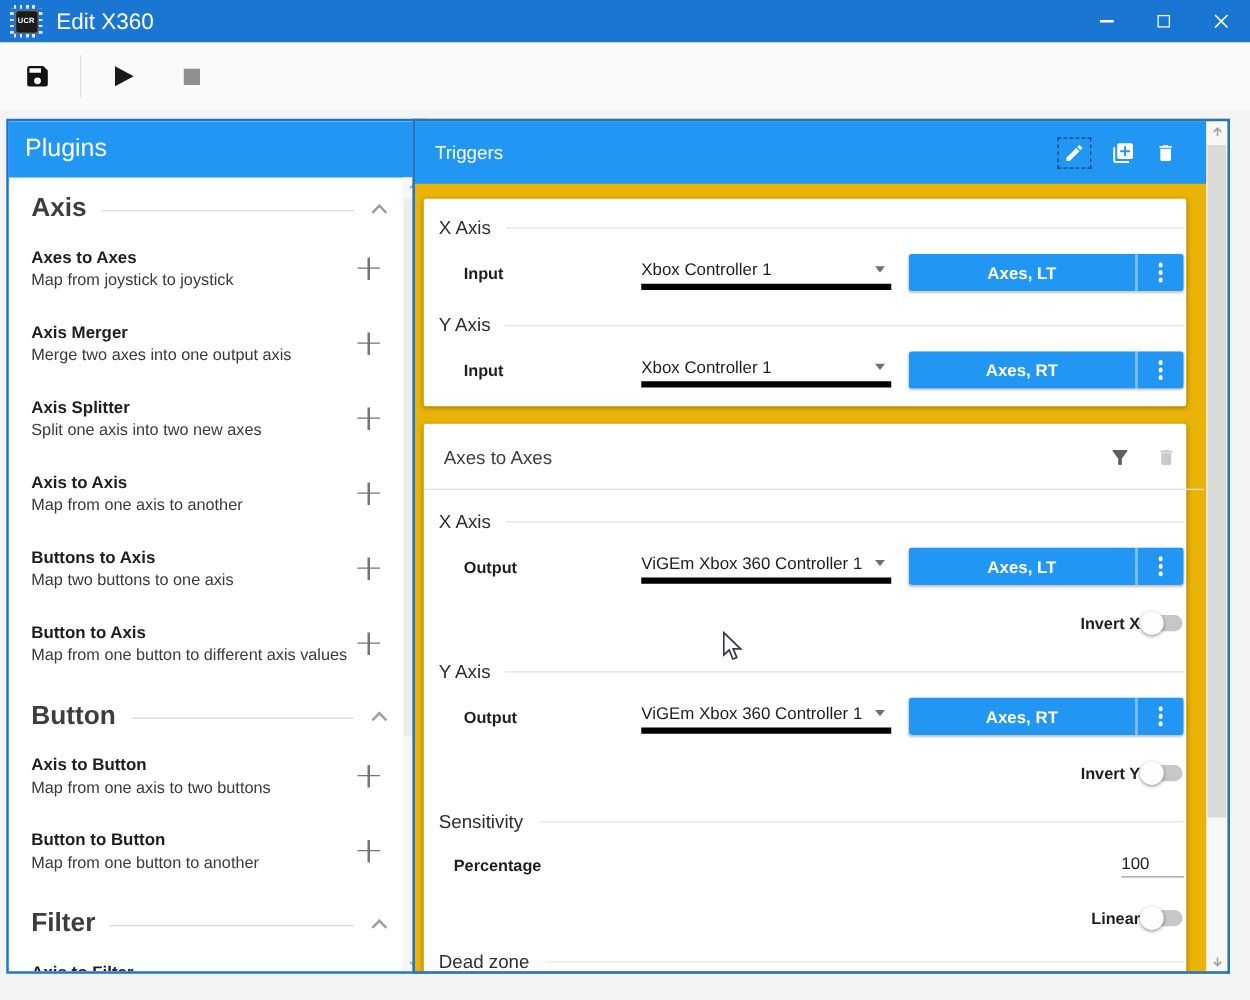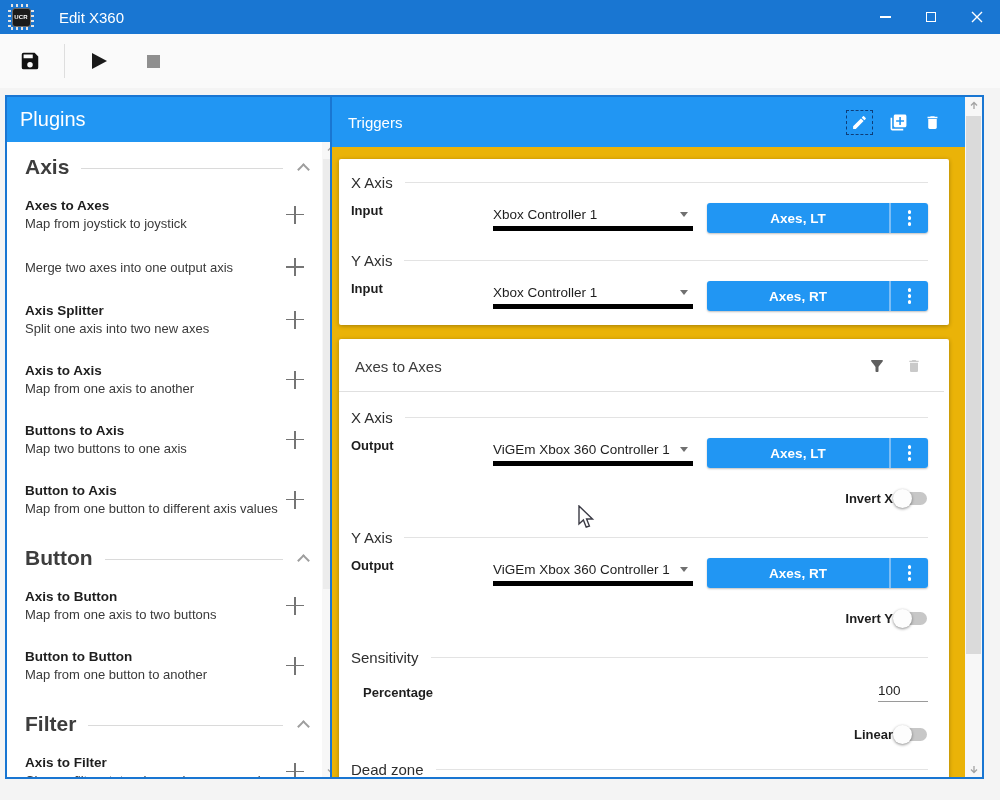--- a/index.html
+++ b/index.html
@@ -20,21 +20,21 @@
     background:
       repeating-linear-gradient(90deg,#e3e3e3 0 2px, transparent 2px 5px) top/100% 3px no-repeat,
       repeating-linear-gradient(90deg,#e3e3e3 0 2px, transparent 2px 5px) bottom/100% 3px no-repeat; }
   .chip::after { content:""; position:absolute; top:3px; bottom:3px; left:0; right:0;
     background:
       repeating-linear-gradient(0deg,#e3e3e3 0 2px, transparent 2px 5px) left/3px 100% no-repeat,
       repeating-linear-gradient(0deg,#e3e3e3 0 2px, transparent 2px 5px) right/3px 100% no-repeat; }
   .chip-body { position:relative; z-index:1; width:19px; height:19px; background:#1b1b1b;
     border:1px solid #6a6a6a; border-radius:3px; color:#fff; font-size:6px; font-weight:bold;
     display:flex; align-items:center; justify-content:center; letter-spacing:.2px; }
-  .title-text { color:#fff; font-size:15px; margin-left:25px; }
+  .title-text { color:#fff; font-size:18px; margin-left:11px; }
   .win-controls { margin-left:auto; display:flex; height:100%; }
   .win-btn { width:46px; height:100%; display:flex; align-items:center; justify-content:center; }
   .glyph-min { width:11px; height:1.5px; background:#fff; }
   .glyph-max { width:10px; height:10px; border:1.5px solid #fff; }
 
   
   .toolbar { position:absolute; top:34px; left:0; width:1000px; height:54px;
     background:#fafafa; display:flex; align-items:center; }
   .tb-save { margin-left:19px; width:22px; height:22px; }
   .tb-sep { width:1px; height:34px; background:#dedede; margin-left:23px; }
@@ -78,28 +78,28 @@
   .main-header { position:absolute; top:0; left:0; right:17px; height:50px; background:#2196F3;
     display:flex; align-items:center; padding:0 24px 0 16px; }
   .main-title { color:#fff; font-size:15px; }
   .header-icons { margin-left:auto; display:flex; align-items:center; gap:16px; }
   .icon-btn { display:flex; align-items:center; justify-content:center; }
   .focus-dashed { border:1px dashed rgba(10,40,90,.8); padding:3px 4px; }
   .main-body { position:absolute; top:50px; bottom:0; left:0; right:17px;
     padding:12px 16px 0 7px; overflow:hidden; }
 
   .card { background:#fff; border-radius:2px; box-shadow:0 1px 4px rgba(0,0,0,.30);
-    padding:12px 21px 14px 12px; }
+    padding:12px 2px 14px 12px; }
   .card + .card { margin-top:14px; }
 
   .group-label-row { display:flex; align-items:center; height:22px; margin-bottom:10px; }
   .group-label { font-size:15px; color:#2e2e2e; white-space:nowrap; }
   .group-rule { flex:1; height:1px; background:#e3e3e3; margin-left:12px; }
 
-  .field-row { display:flex; align-items:flex-start; height:30px; margin:0 0 16px 0; }
+  .field-row { display:flex; align-items:center; height:30px; margin:0 0 16px 20px; }
   .field-label { flex:0 0 142px; font-size:13px; font-weight:bold; color:#1e1e1e; }
   .select { flex:0 0 200px; display:flex; align-items:center; height:28px;
     border-bottom:5px solid #000000; margin-right:14px; }
   .select-value { flex:1; font-size:13.5px; color:#1e1e1e; white-space:nowrap; }
   .select-caret { width:0; height:0; border-left:4.5px solid transparent; border-right:4.5px solid transparent;
     border-top:5px solid #707070; margin:0 5px 0 4px; }
   .bind-button { flex:1; display:flex; height:30px; border-radius:3px; overflow:hidden;
     box-shadow:0 1px 2px rgba(0,0,0,.25); }
   .bind-main { flex:1; background:#2196F3; color:#fff; font-size:13.5px; font-weight:bold;
     display:flex; align-items:center; justify-content:center; }
@@ -175,20 +175,21 @@
       <div class="plugin-item">
         <div class="plugin-text">
           <div class="plugin-title">Axes to Axes</div>
           <div class="plugin-desc">Map from joystick to joystick</div>
         </div>
         <span class="plus"></span>
       </div>
 
       <div class="plugin-item">
         <div class="plugin-text">
+          <div class="plugin-title">Axis Merger</div>
           <div class="plugin-desc">Merge two axes into one output axis</div>
         </div>
         <span class="plus"></span>
       </div>
 
       <div class="plugin-item">
         <div class="plugin-text">
           <div class="plugin-title">Axis Splitter</div>
           <div class="plugin-desc">Split one axis into two new axes</div>
         </div>

